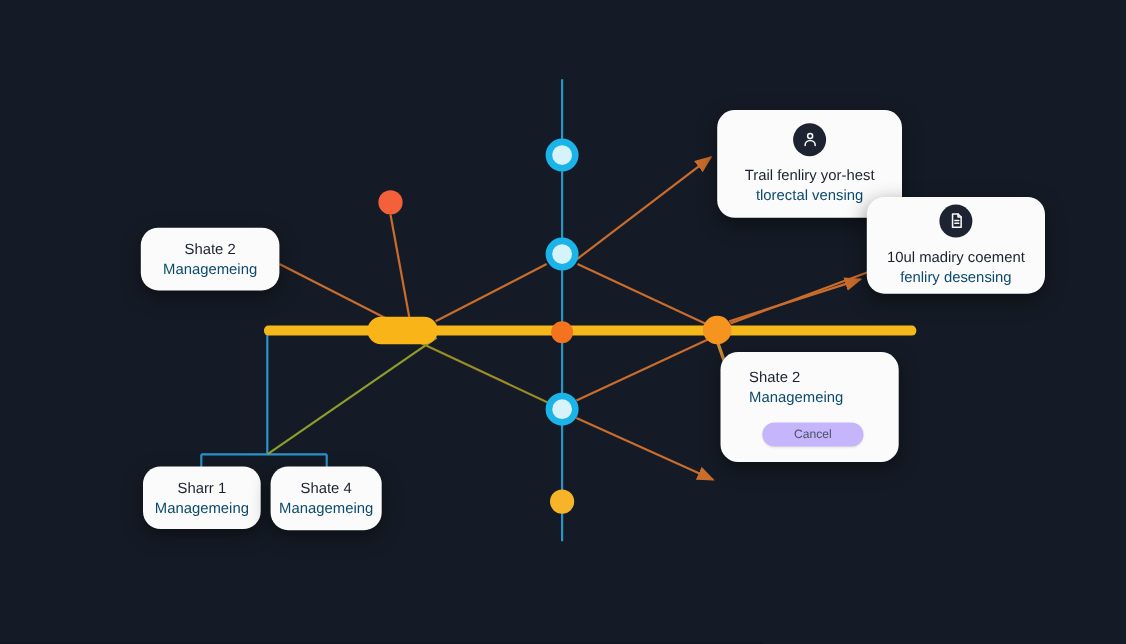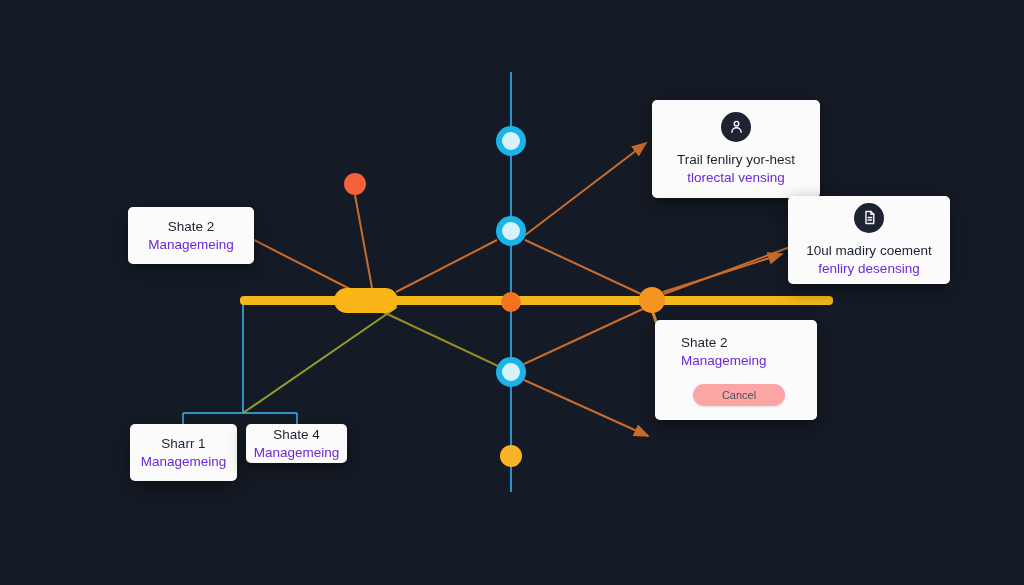--- a/index.html
+++ b/index.html
@@ -18,37 +18,37 @@
   #edges {
     position: absolute;
     left: 0;
     top: 0;
     width: 1024px;
     height: 585px;
   }
   .card {
     position: absolute;
     background: #fbfbfb;
-    border-radius: 5px;
+    border-radius: 16px;
     box-shadow: 0 6px 18px rgba(0,0,0,0.45);
     display: flex;
     flex-direction: column;
     align-items: center;
     justify-content: center;
     box-sizing: border-box;
   }
   .card-title {
     color: #1b2230;
     font-size: 13.5px;
     line-height: 18px;
     text-align: center;
     white-space: nowrap;
   }
   .card-sub {
-    color: #6d28d9;
+    color: #0c4a6e;
     font-size: 13.5px;
     line-height: 18px;
     text-align: center;
     white-space: nowrap;
   }
   .card-icon {
     width: 30px;
     height: 30px;
     border-radius: 50%;
     background: #1d2330;
@@ -61,21 +61,21 @@
   .card.left-align {
     align-items: flex-start;
     padding-left: 26px;
   }
   .card.left-align .card-title,
   .card.left-align .card-sub {
     text-align: left;
   }
   .pill-button {
     margin-top: 14px;
-    background: #fca5a5;
+    background: #c4b5fd;
     border: none;
     border-radius: 12px;
     color: #4a5161;
     font-size: 11px;
     font-family: "Liberation Sans", sans-serif;
     padding: 5px 0;
     width: 92px;
     text-align: center;
     box-shadow: 0 1px 2px rgba(0,0,0,0.10);
   }
@@ -152,21 +152,21 @@
     <div class="card-icon">
       <svg width="17" height="17" viewBox="0 0 24 24" fill="none" stroke="#f7f8fa" stroke-width="2" stroke-linecap="round" stroke-linejoin="round">
         <circle cx="12" cy="8" r="3.2"></circle>
         <path d="M5.5 20c0-3.6 2.9-6.2 6.5-6.2s6.5 2.6 6.5 6.2"></path>
       </svg>
     </div>
     <div class="card-title">Trail fenliry yor-hest</div>
     <div class="card-sub">tlorectal vensing</div>
   </div>
 
-  <div class="card" style="left:788px; top:196px; width:162px; height:88px;">
+  <div class="card" style="left:788px; top:179px; width:162px; height:88px;">
     <div class="card-icon">
       <svg width="17" height="17" viewBox="0 0 24 24" fill="none" stroke="#f7f8fa" stroke-width="2" stroke-linecap="round" stroke-linejoin="round">
         <path d="M7 3.5h7l4 4v13H7z"></path>
         <path d="M14 3.5v4h4"></path>
         <path d="M10 12h5M10 15.5h5"></path>
       </svg>
     </div>
     <div class="card-title">10ul madiry coement</div>
     <div class="card-sub">fenliry desensing</div>
   </div>
@@ -175,18 +175,18 @@
     <div class="card-title">Shate 2</div>
     <div class="card-sub">Managemeing</div>
     <button class="pill-button" style="align-self:center; margin-left:-20px;">Cancel</button>
   </div>
 
   <div class="card" style="left:130px; top:424px; width:107px; height:57px;align-items:center;">
     <div class="card-title">Sharr 1</div>
     <div class="card-sub">Managemeing</div>
   </div>
 
-  <div class="card" style="left:246px; top:424px; width:101px; height:39px;">
+  <div class="card" style="left:246px; top:424px; width:101px; height:58px;">
     <div class="card-title">Shate 4</div>
     <div class="card-sub">Managemeing</div>
   </div>
 
 </div>
 
 </body></html>

